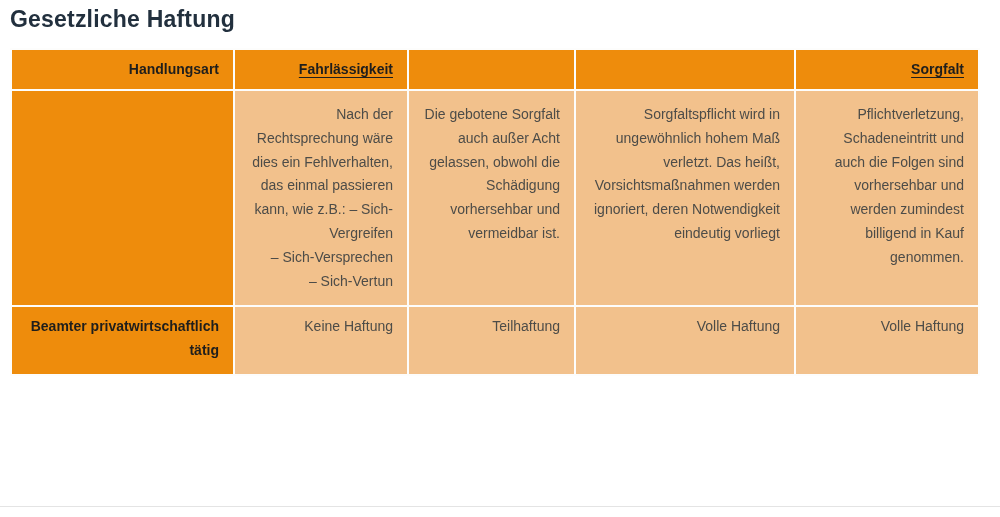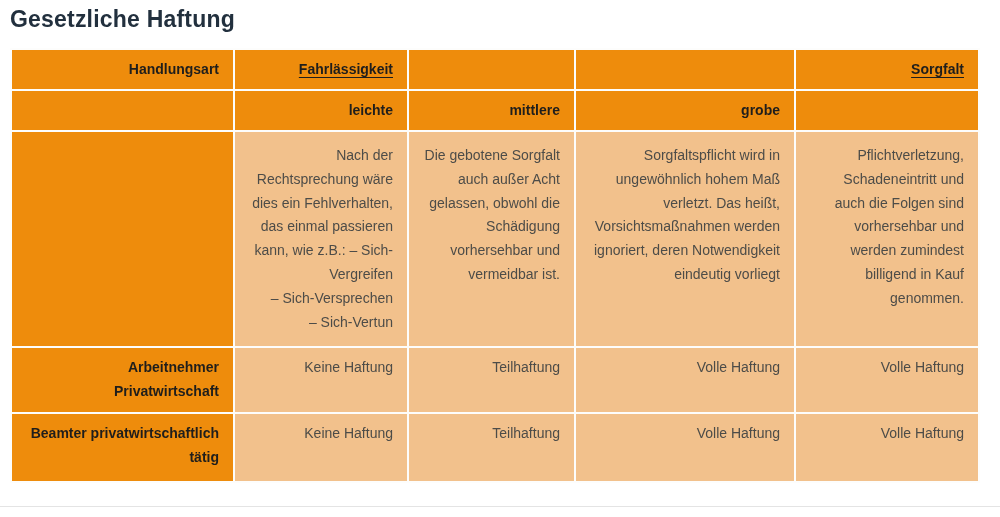--- a/index.html
+++ b/index.html
@@ -82,45 +82,31 @@
 
     <tbody>
         <tr class="hdr">
       <th>Handlungsart</th>
       <th class="u"><span class="u-inner">Fahrlässigkeit</span></th>
       <th></th>
       <th></th>
       <th class="u"><span class="u-inner">Sorgfalt</span></th>
     </tr>
 
-    <tr class="hdr">
-      <th></th>
-      <th>leichte</th>
-      <th>mittlere</th>
-      <th>grobe</th>
-      <th></th>
-    </tr>
 
     <tr class="desc">
       <th class="label-col"></th>
       <td class="body-cell">Nach der Rechtsprechung wäre dies ein Fehlverhalten, das einmal passieren kann, wie z.B.: – Sich-Vergreifen
 – Sich-Versprechen
 – Sich-Vertun</td>
       <td class="body-cell">Die gebotene Sorgfalt auch außer Acht gelassen, obwohl die Schädigung vorhersehbar und vermeidbar ist.</td>
       <td class="body-cell">Sorgfaltspflicht wird in ungewöhnlich hohem Maß verletzt. Das heißt, Vorsichtsmaßnahmen werden ignoriert, deren Notwendigkeit eindeutig vorliegt</td>
       <td class="body-cell">Pflichtverletzung, Schadeneintritt und auch die Folgen sind vorhersehbar und werden zumindest billigend in Kauf genommen.</td>
     </tr>
 
-    <tr class="data-row">
-      <th class="label-col">Arbeitnehmer Privatwirtschaft</th>
-      <td class="body-cell">Keine Haftung</td>
-      <td class="body-cell">Teilhaftung</td>
-      <td class="body-cell">Volle Haftung</td>
-      <td class="body-cell">Volle Haftung</td>
-    </tr>
 
     <tr class="data-row-tall">
       <th class="label-col">Beamter privatwirtschaftlich tätig</th>
       <td class="body-cell">Keine Haftung</td>
       <td class="body-cell">Teilhaftung</td>
       <td class="body-cell">Volle Haftung</td>
       <td class="body-cell">Volle Haftung</td>
     </tr>
 
   </tbody>

